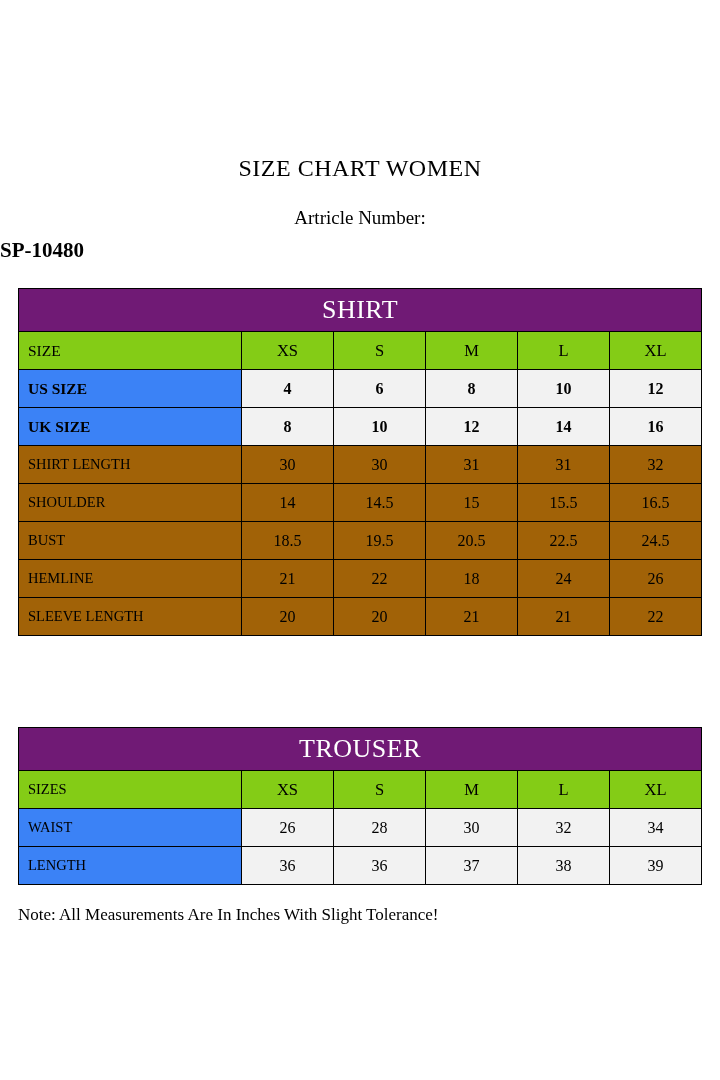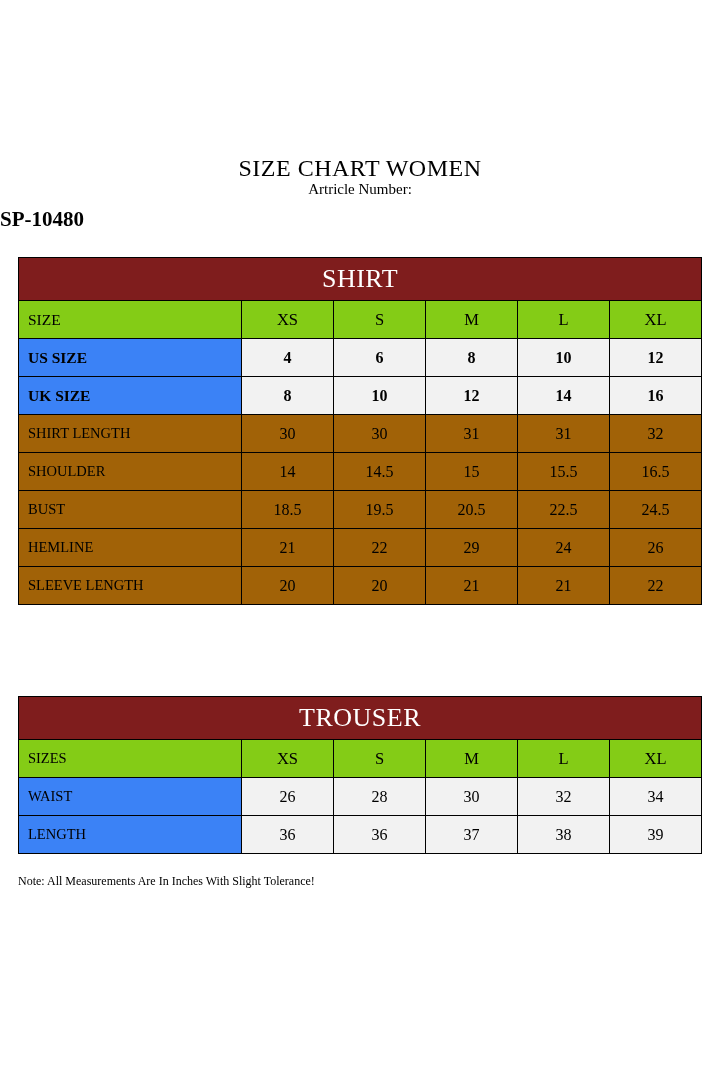--- a/index.html
+++ b/index.html
@@ -22,21 +22,22 @@
   }
   .title {
     text-align: center;
     font-size: 24px;
     letter-spacing: 0.5px;
     margin-top: 155px;
     line-height: 1.1;
   }
   .article-label {
     text-align: center;
-    font-size: 15px;
+    font-size: 19px;
+    margin-top: 26px;
   }
   .article-number {
     font-size: 21px;
     font-weight: bold;
     margin-top: 9px;
   }
   table.size-table {
     border-collapse: collapse;
     width: 684px;
     margin: 0 auto;
@@ -48,21 +49,21 @@
   table.trouser-table {
     margin-top: 91px;
   }
   table.size-table td,
   table.size-table th {
     border: 1px solid #000000;
     padding: 0;
     font-weight: normal;
   }
   .banner-row td {
-    background: #7f1d1d;
+    background: #701a75;
     color: #ffffff;
     text-align: center;
     font-size: 26px;
     height: 42px;
     border: 1px solid #000000;
     letter-spacing: 0.5px;
   }
   .label-cell {
     text-align: left;
     padding-left: 9px !important;
@@ -91,21 +92,21 @@
   .header-row .val-cell {
     background: #84cc16;
     font-weight: normal;
   }
   .header-row .val-cell {
     font-size: 16.5px;
   }
   .note {
     width: 684px;
     margin: 20px auto 0 auto;
-    font-size: 12px;
+    font-size: 17px;
     text-align: left;
   }
   col.c-label { width: 223px; }
   col.c-val { width: 92px; }
 </style>
 </head>
 <body>
 
 <div class="page">
 
@@ -177,21 +178,21 @@
         <td class="val-cell">19.5</td>
         <td class="val-cell">20.5</td>
         <td class="val-cell">22.5</td>
         <td class="val-cell">24.5</td>
       </tr>
 
       <tr class="row-white">
         <td class="label-cell">HEMLINE</td>
         <td class="val-cell">21</td>
         <td class="val-cell">22</td>
-        <td class="val-cell">29</td>
+        <td class="val-cell">18</td>
         <td class="val-cell">24</td>
         <td class="val-cell">26</td>
       </tr>
 
       <tr class="row-white">
         <td class="label-cell">SLEEVE LENGTH</td>
         <td class="val-cell">20</td>
         <td class="val-cell">20</td>
         <td class="val-cell">21</td>
         <td class="val-cell">21</td>

